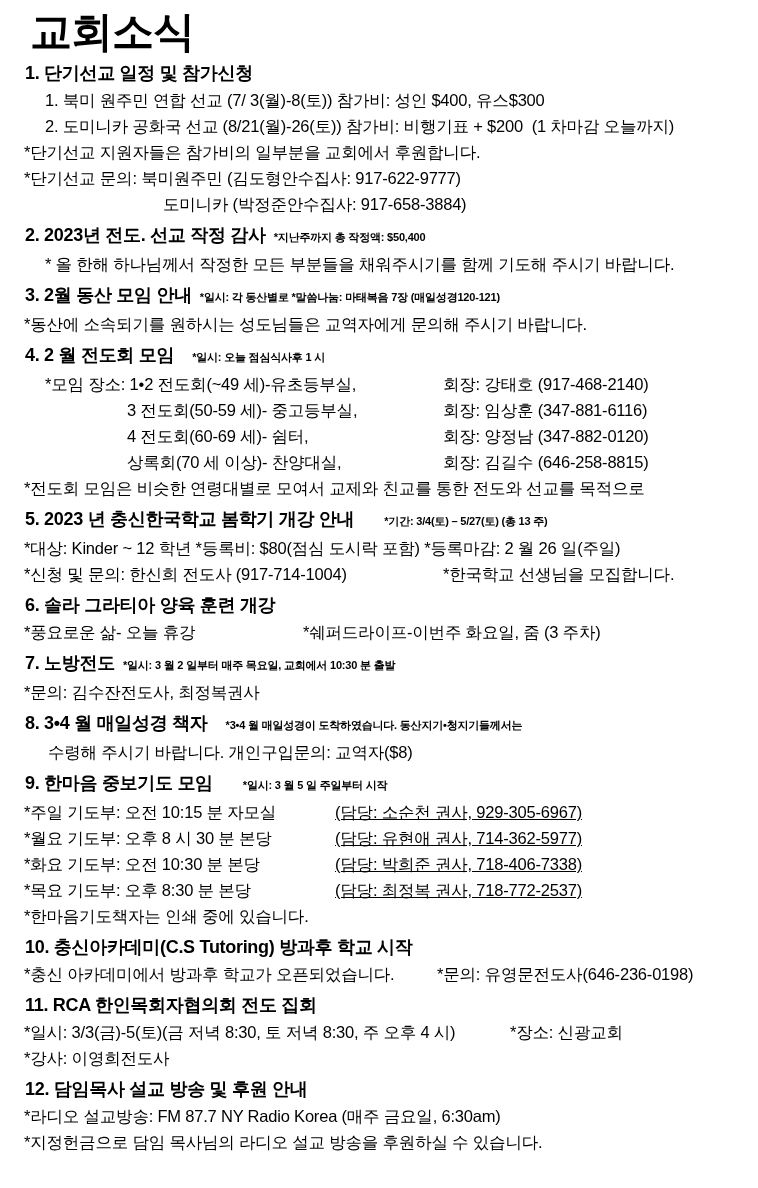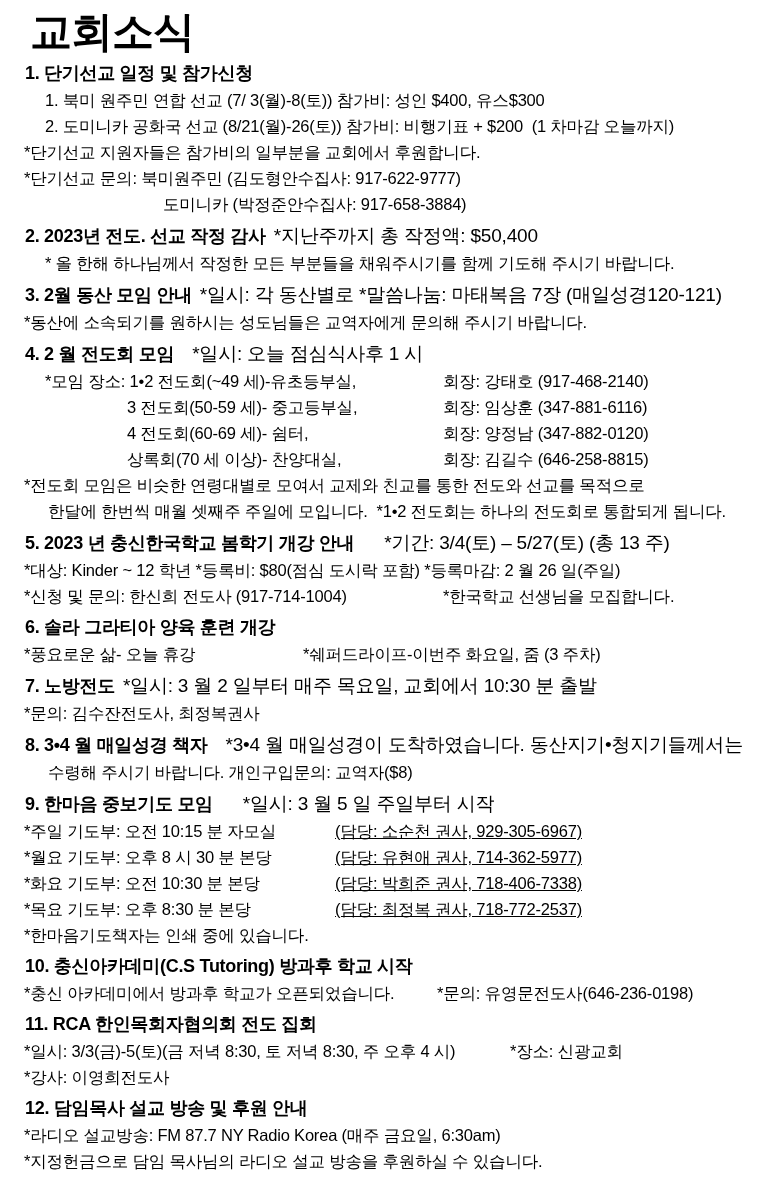--- a/index.html
+++ b/index.html
@@ -15,21 +15,21 @@
     font-size:42px;font-weight:800;letter-spacing:-1px;
     line-height:40px;color:#000;
   }
   .section{margin-top:5px;}
   .heading{
     padding-left:25px;
     font-size:18px;font-weight:700;line-height:27px;
     white-space:pre;letter-spacing:-0.3px;
   }
   .heading .hin{
-    font-weight:400;font-size:19px;letter-spacing:-0.2px;
+    font-weight:700;font-size:11px;letter-spacing:-0.2px;
   }
   .g1{margin-left:8px;}
   .g2{margin-left:18px;}
   .g3{margin-left:30px;}
   .line{
     position:relative;
     font-size:16.5px;line-height:26px;letter-spacing:-0.2px;
     white-space:pre;
   }
   .i40{padding-left:24px;}
@@ -70,21 +70,20 @@
     <div class="line i40"><span>*동산에 소속되기를 원하시는 성도님들은 교역자에게 문의해 주시기 바랍니다.</span></div>
   </div>
 
   <div class="section">
     <div class="heading"><span class="hb">4. 2 월 전도회 모임</span><span class="hin g2">*일시: 오늘 점심식사후 1 시</span></div>
     <div class="line i45"><span>*모임 장소: 1•2 전도회(~49 세)-유초등부실,</span><span class="c2 x443">회장: 강태호 (917-468-2140)</span></div>
     <div class="line i127"><span>3 전도회(50-59 세)- 중고등부실,</span><span class="c2 x443">회장: 임상훈 (347-881-6116)</span></div>
     <div class="line i127"><span>4 전도회(60-69 세)- 쉼터,</span><span class="c2 x443">회장: 양정남 (347-882-0120)</span></div>
     <div class="line i127"><span>상록회(70 세 이상)- 찬양대실,</span><span class="c2 x443">회장: 김길수 (646-258-8815)</span></div>
     <div class="line i40"><span>*전도회 모임은 비슷한 연령대별로 모여서 교제와 친교를 통한 전도와 선교를 목적으로</span></div>
-    <div class="line i48"><span>한달에 한번씩 매월 셋째주 주일에 모입니다.  *1•2 전도회는 하나의 전도회로 통합되게 됩니다.</span></div>
   </div>
 
   <div class="section">
     <div class="heading"><span class="hb">5. 2023 년 충신한국학교 봄학기 개강 안내</span><span class="hin g3">*기간: 3/4(토) – 5/27(토) (총 13 주)</span></div>
     <div class="line i40"><span>*대상: Kinder ~ 12 학년 *등록비: $80(점심 도시락 포함) *등록마감: 2 월 26 일(주일)</span></div>
     <div class="line i40"><span>*신청 및 문의: 한신희 전도사 (917-714-1004)</span><span class="c2 x443">*한국학교 선생님을 모집합니다.</span></div>
   </div>
 
   <div class="section">
     <div class="heading"><span class="hb">6. 솔라 그라티아 양육 훈련 개강</span></div>

